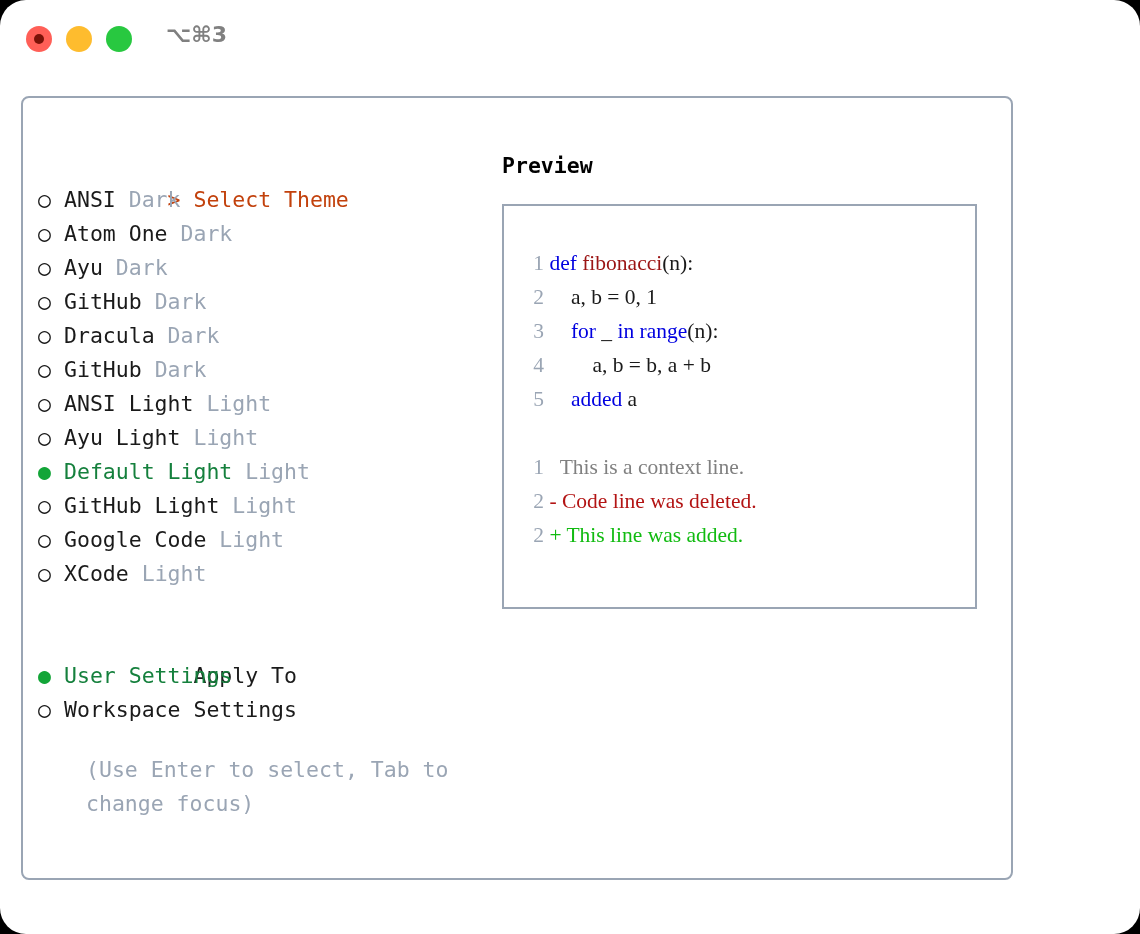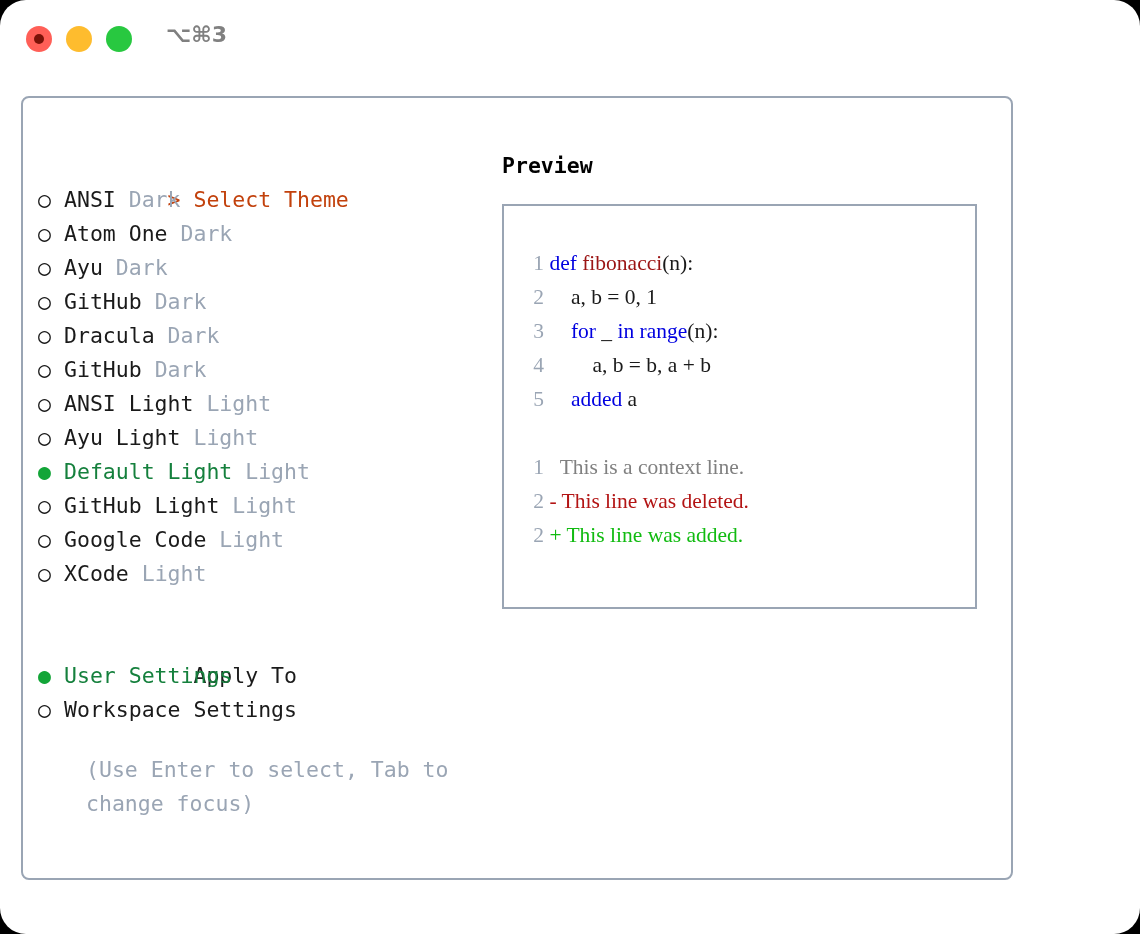--- a/index.html
+++ b/index.html
@@ -252,21 +252,21 @@
             <div id="code-lines">
                 <div class="code-line"><span class="ln">1</span><span> </span><span class="code-text kw">def</span><span class="code-text plain"> </span><span class="code-text fn">fibonacci</span><span class="code-text plain">(n):</span></div>
                 <div class="code-line"><span class="ln">2</span><span> </span><span class="code-text plain">    a, b = 0, 1</span></div>
                 <div class="code-line"><span class="ln">3</span><span> </span><span class="code-text plain">    </span><span class="code-text kw">for</span><span class="code-text plain"> _ </span><span class="code-text kw">in</span><span class="code-text plain"> </span><span class="code-text kw">range</span><span class="code-text plain">(n):</span></div>
                 <div class="code-line"><span class="ln">4</span><span> </span><span class="code-text plain">        a, b = b, a + b</span></div>
                 <div class="code-line"><span class="ln">5</span><span> </span><span class="code-text plain">    </span><span class="code-text kw">added</span><span class="code-text plain"> a</span></div>
               </div>
             <div class="blank-line"></div>
             <div id="diff-lines">
                 <div class="code-line"><span class="ln">1</span><span> </span><span class="code-text diff-ctx">  This is a context line.</span></div>
-                <div class="code-line"><span class="ln">2</span><span> </span><span class="code-text diff-del">- This line was deleted.</span></div>
+                <div class="code-line"><span class="ln">2</span><span> </span><span class="code-text diff-del">- Code line was deleted.</span></div>
                 <div class="code-line"><span class="ln">2</span><span> </span><span class="code-text diff-add">+ This line was added.</span></div>
               </div>
           </div>
         </div>
       </div>
 
     </div>
   </div>
 </div>
 

